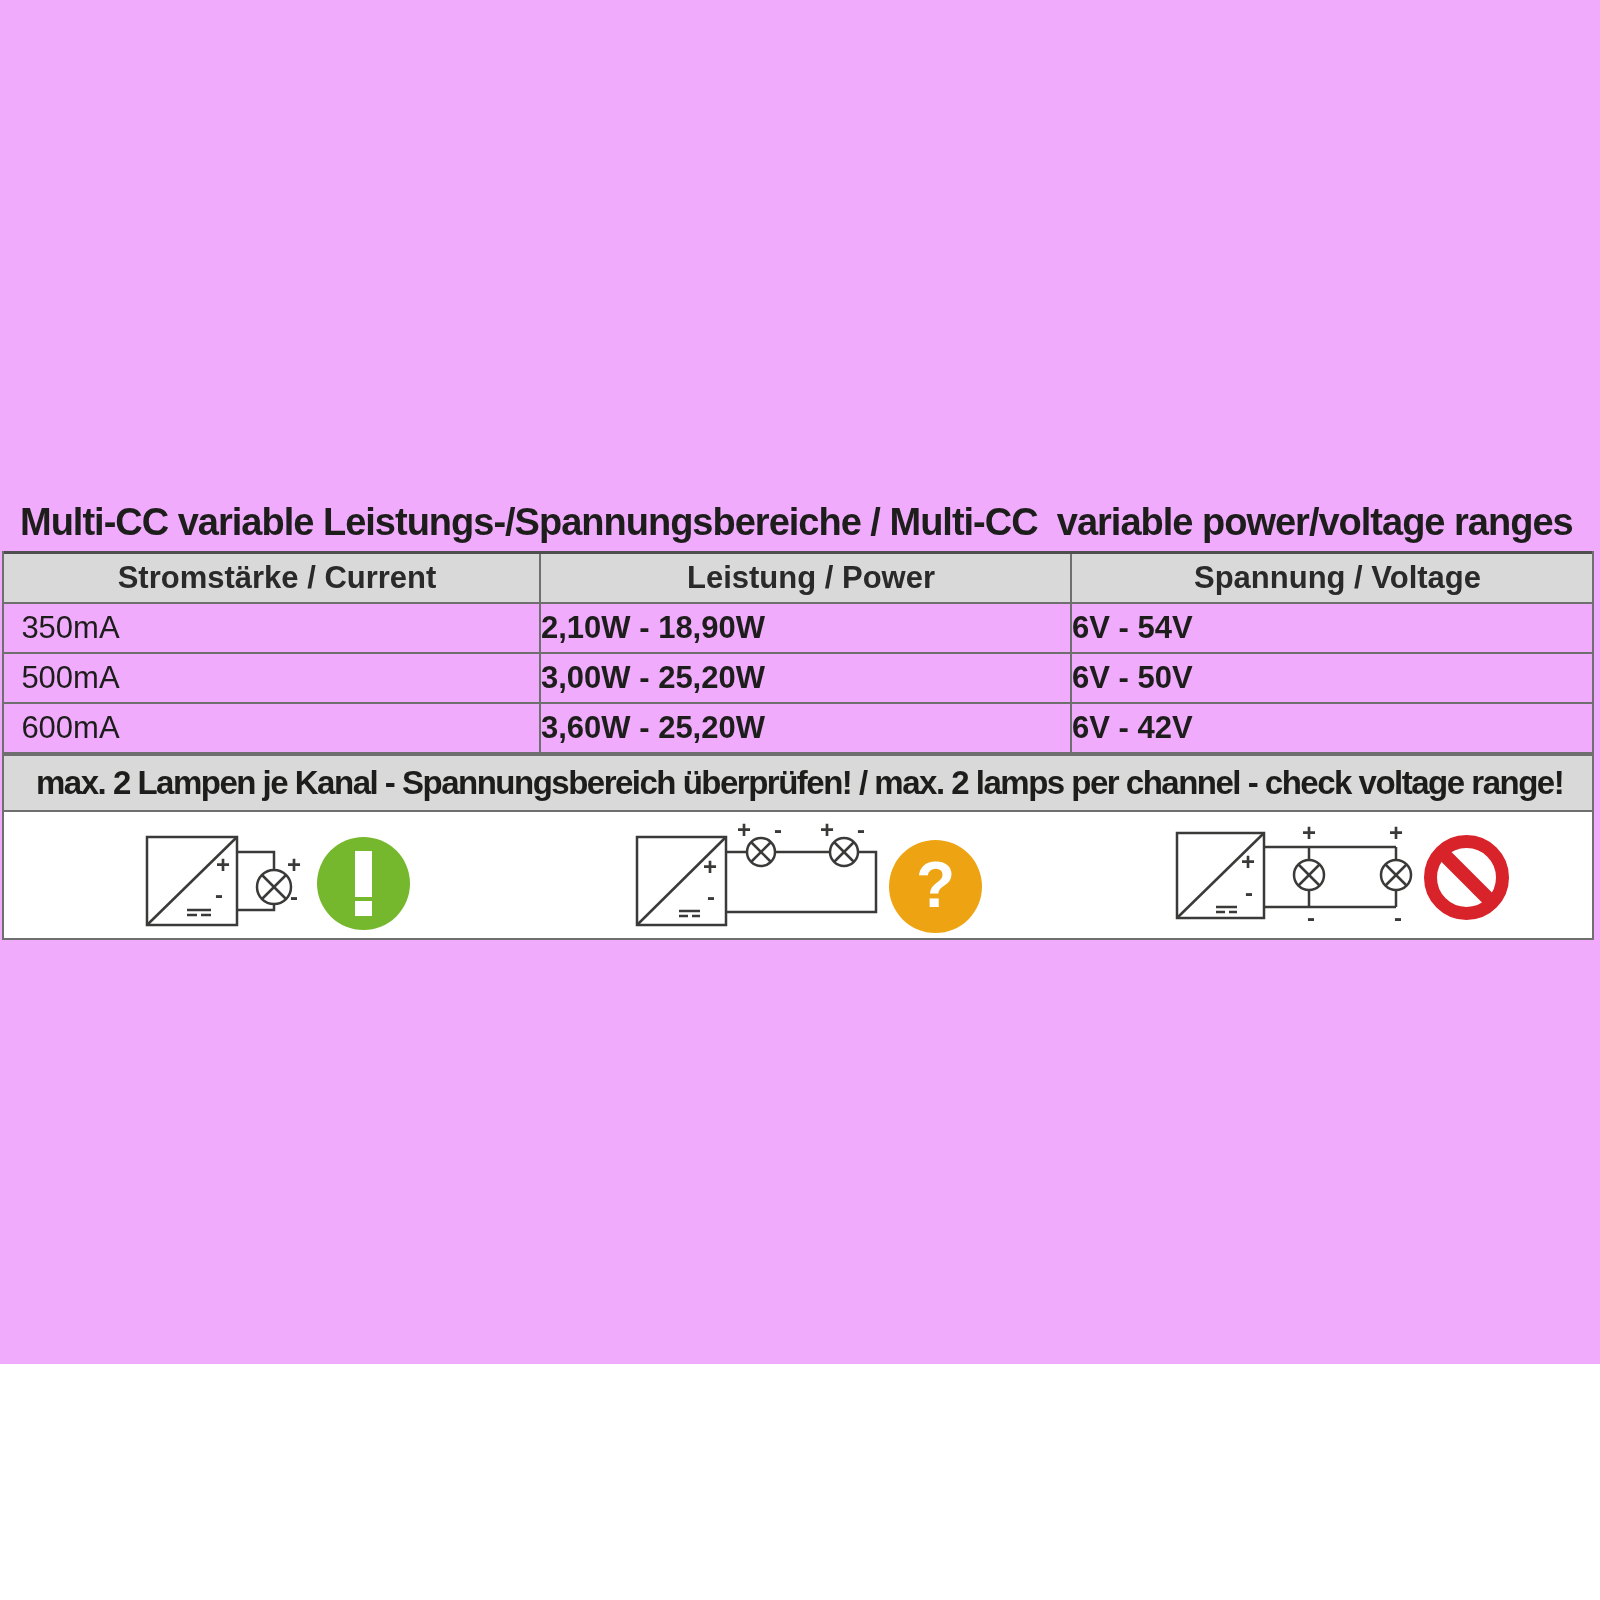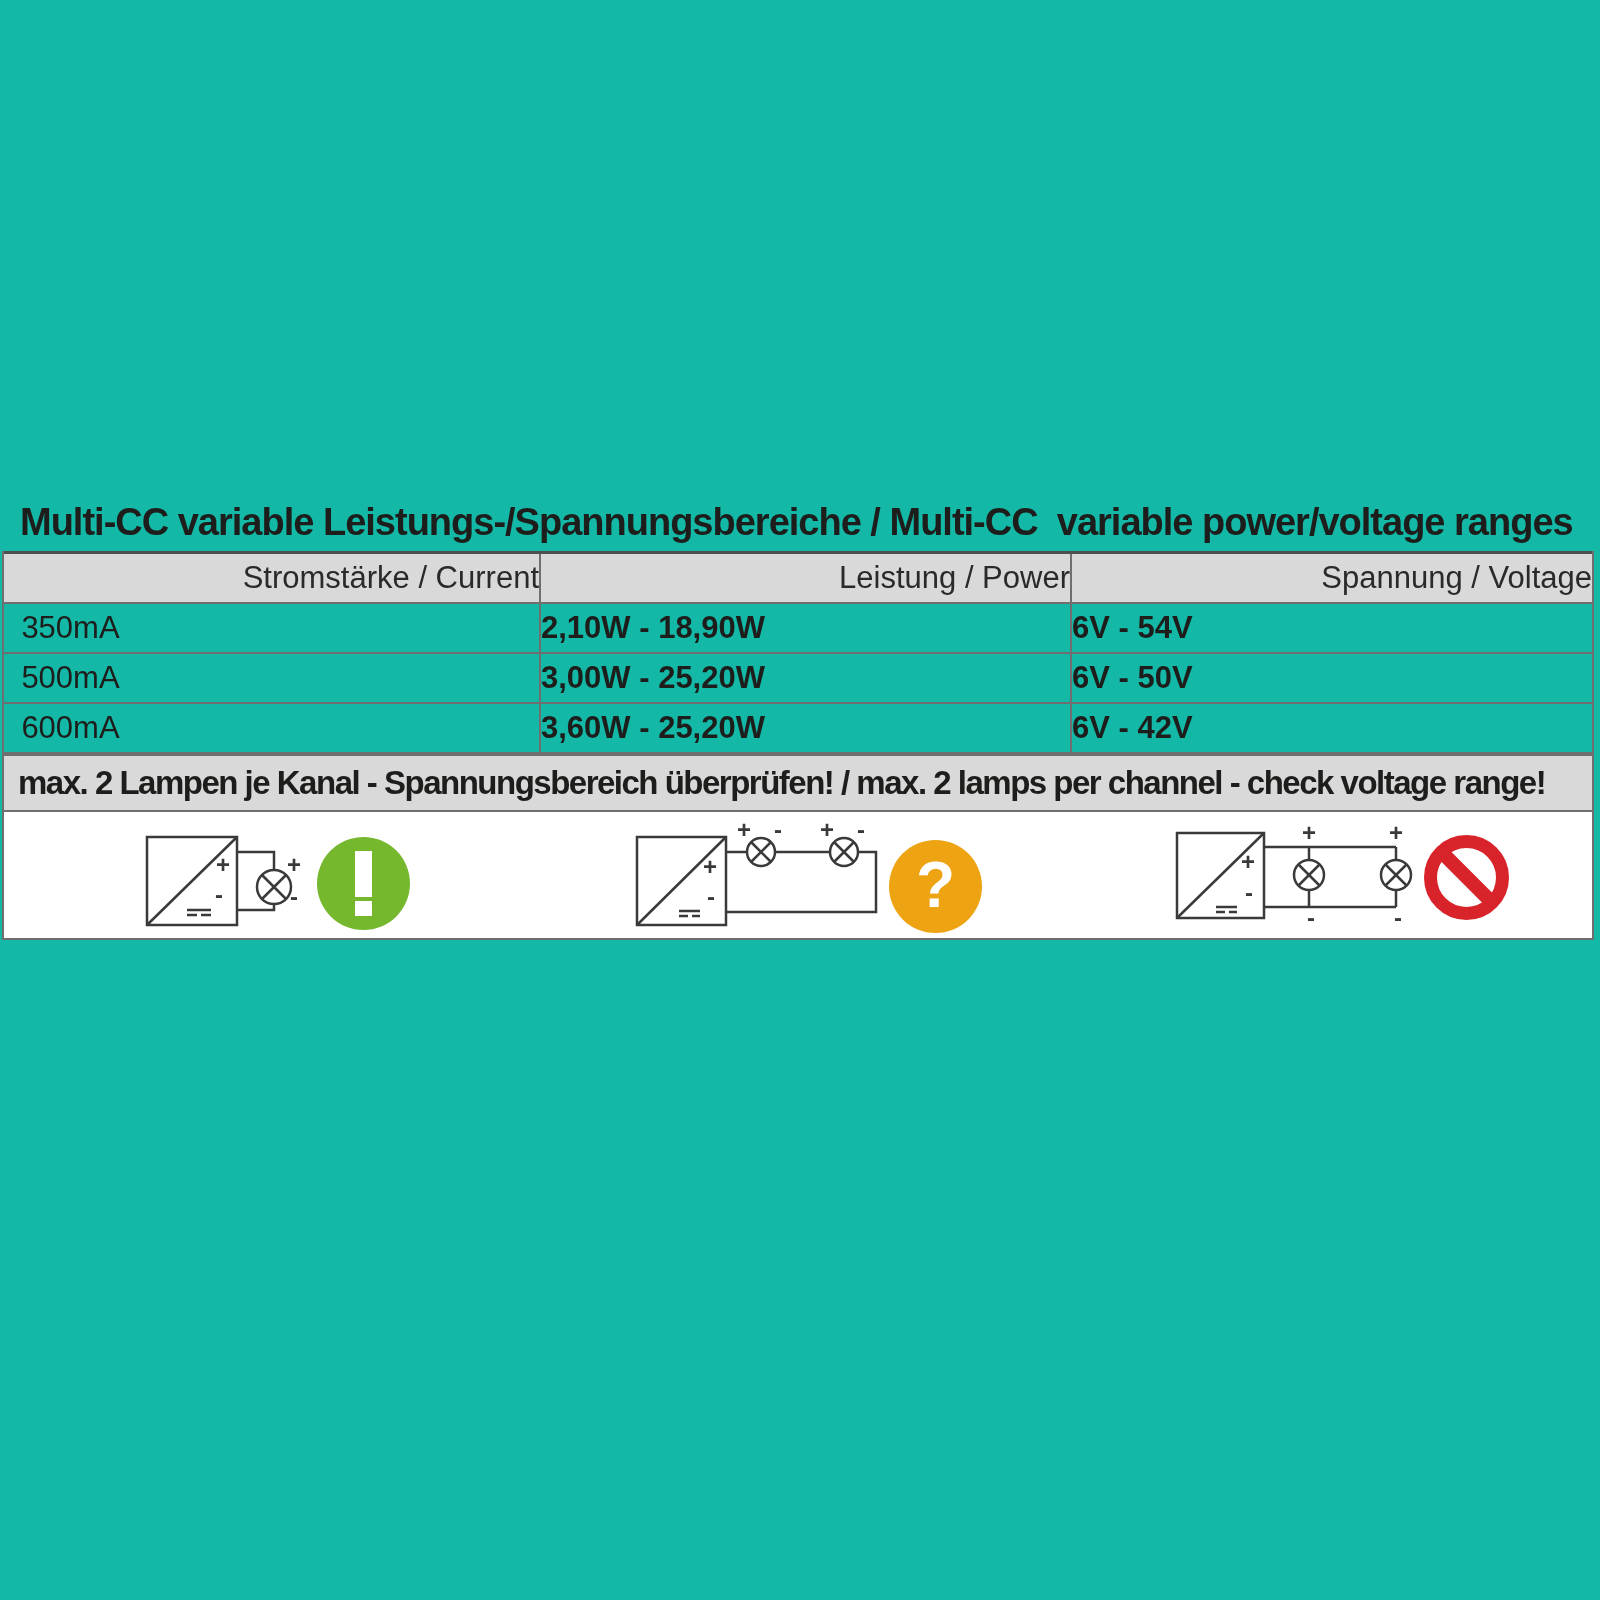--- a/index.html
+++ b/index.html
@@ -1,36 +1,36 @@
 <!DOCTYPE html>
 <html><head>
 <meta charset="utf-8">
 <style>
   html,body{margin:0;padding:0;background:#ffffff;width:1600px;height:1600px;overflow:hidden;
             font-family:"Liberation Sans","DejaVu Sans",sans-serif;}
-  .page{position:relative;width:1600px;height:1600px;background:#14b8a6;}
+  .page{position:relative;width:1600px;height:1364px;background:#f0abfc;}
 
   .title{position:absolute;left:20px;top:501px;margin:0;
          font-size:38px;font-weight:bold;letter-spacing:-1px;color:#1d1d1b;
          white-space:pre;line-height:42px;}
 
   .block{position:absolute;left:2px;top:551px;width:1592px;
          border-left:2px solid #6f6f6f;border-right:2px solid #6f6f6f;box-sizing:border-box;}
 
   table.pv{border-collapse:collapse;table-layout:fixed;width:100%;
            border-top:3px solid #4f4f4f;}
   table.pv th,table.pv td{border-bottom:2px solid #6f6f6f;height:48px;
            font-size:31px;color:#1d1d1b;vertical-align:middle;padding:0;}
   table.pv th+th,table.pv td+td{border-left:2px solid #6f6f6f;margin-top:40px;}
-  table.pv th{background:#d9d9d9;font-weight:normal;text-align:right;color:#2a2a2a;padding-left:11px;}
+  table.pv th{background:#d9d9d9;font-weight:bold;text-align:center;color:#2a2a2a;padding-left:11px;}
   td.c-power,td.c-volt{padding-left:12px;font-weight:bold;}
   .cur-val{display:inline-block;width:133px;text-align:center;}
 
   .banner{height:54px;background:#d9d9d9;border-top:2px solid #6f6f6f;border-bottom:2px solid #6f6f6f;
-          display:flex;align-items:center;padding-left:14px;
+          display:flex;align-items:center;padding-left:32px;
           font-size:33px;font-weight:bold;letter-spacing:-1.5px;color:#1d1d1b;white-space:pre;}
 
   .strip{position:relative;height:126px;border-bottom:2px solid #6f6f6f;background:#fff;}
   .strip svg{position:absolute;overflow:visible;}
   .svg-d1{left:141px;top:13px;}
   .svg-d2{left:631px;top:4px;}
   .svg-d3{left:1171px;top:4px;}
   .circ{stroke:#3a3a39;stroke-width:2.5;fill:none;}
   .lampfill{fill:#ffffff;}
   .sgn{font-size:24px;font-weight:bold;fill:#3a3a39;text-anchor:middle;font-family:"Liberation Sans",sans-serif;}

